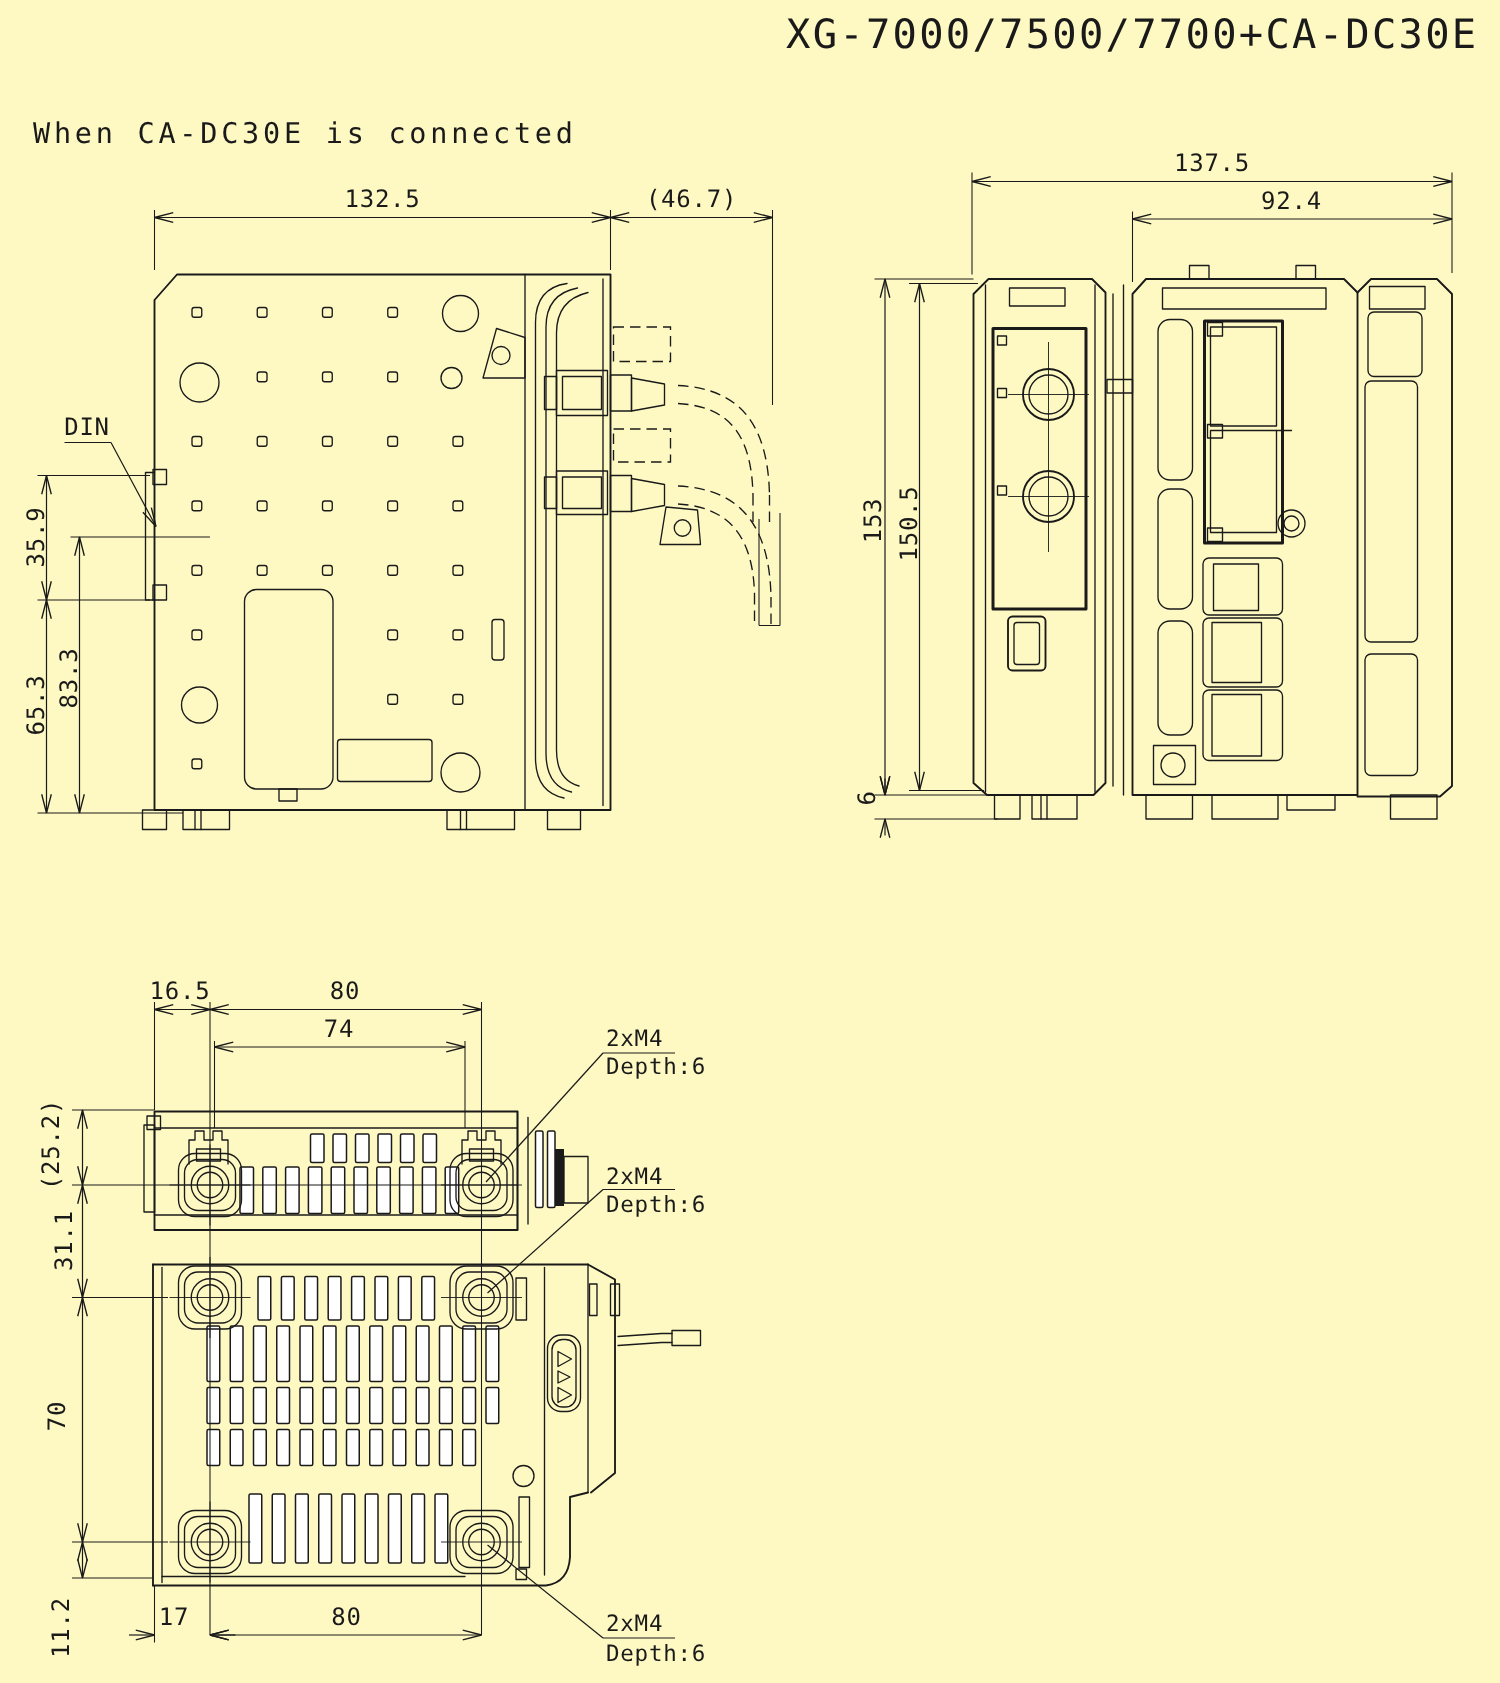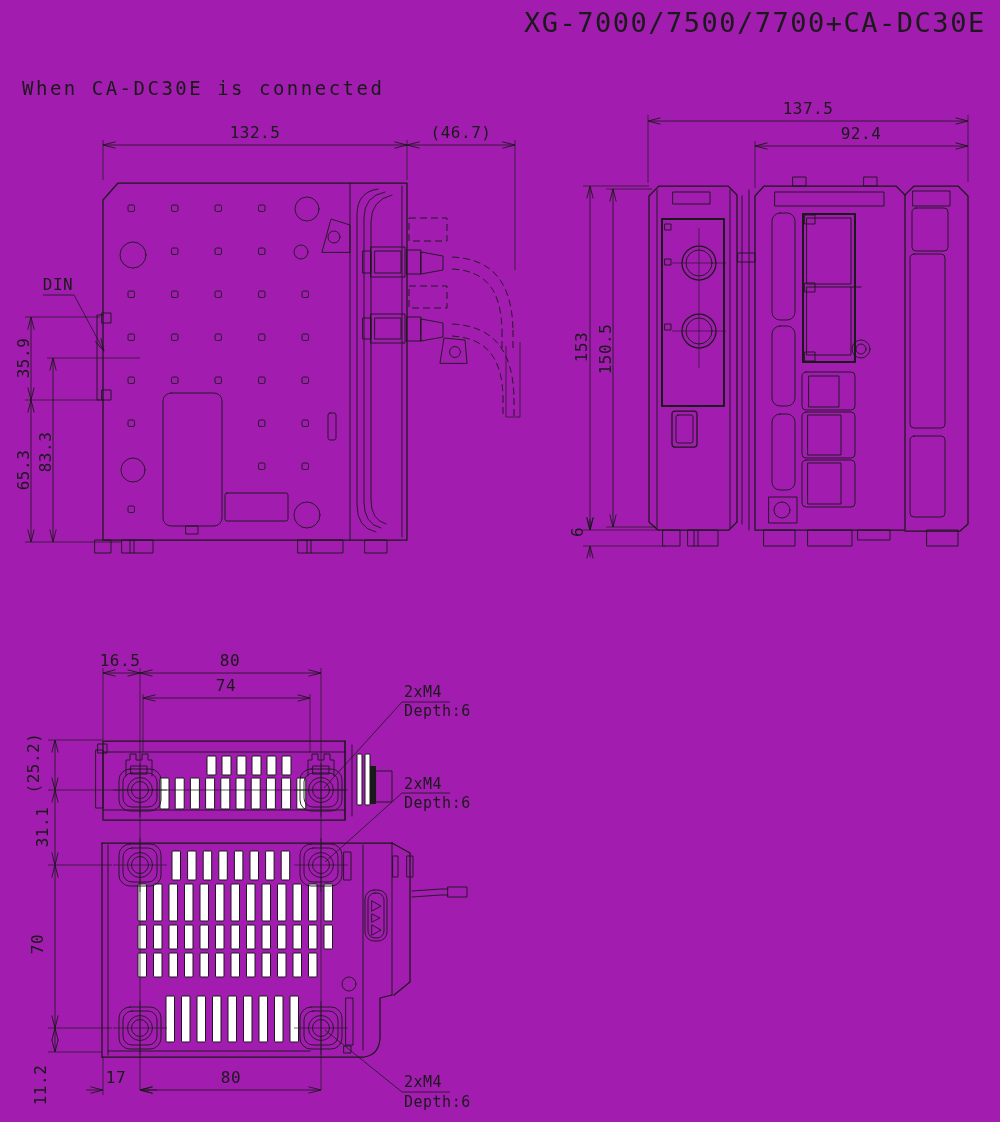--- a/index.html
+++ b/index.html
@@ -1,16 +1,16 @@
 <!DOCTYPE html>
 <html><head>
 <meta charset="utf-8">
 <style>
   html,body{margin:0;padding:0;background:#ffffff;}
-  .page{width:1000px;height:1122px;background:#a21caf;position:relative;overflow:hidden;}
+  .page{width:1000px;height:1122px;background:#fef9c3;position:relative;overflow:hidden;}
   svg{display:block;}
   text{font-family:"DejaVu Sans Mono","Liberation Mono",monospace;fill:#1a1a1a;}
   .t-title{font-size:27px;letter-spacing:1.5px;}
   .t-sub{font-size:19px;letter-spacing:2.5px;}
   .t-dim{font-size:16px;letter-spacing:.5px;text-anchor:middle;}
   .t-dim-s{font-size:15px;letter-spacing:.5px;text-anchor:start;}
   .ol{fill:none;stroke:#1a1a1a;stroke-width:1.25;stroke-linejoin:round;stroke-linecap:round;}
   .ol2{fill:none;stroke:#1a1a1a;stroke-width:.9;stroke-linejoin:round;stroke-linecap:round;}
   .thick{fill:none;stroke:#1a1a1a;stroke-width:2;stroke-linejoin:round;}
   .thin{fill:none;stroke:#1a1a1a;stroke-width:.7;}

